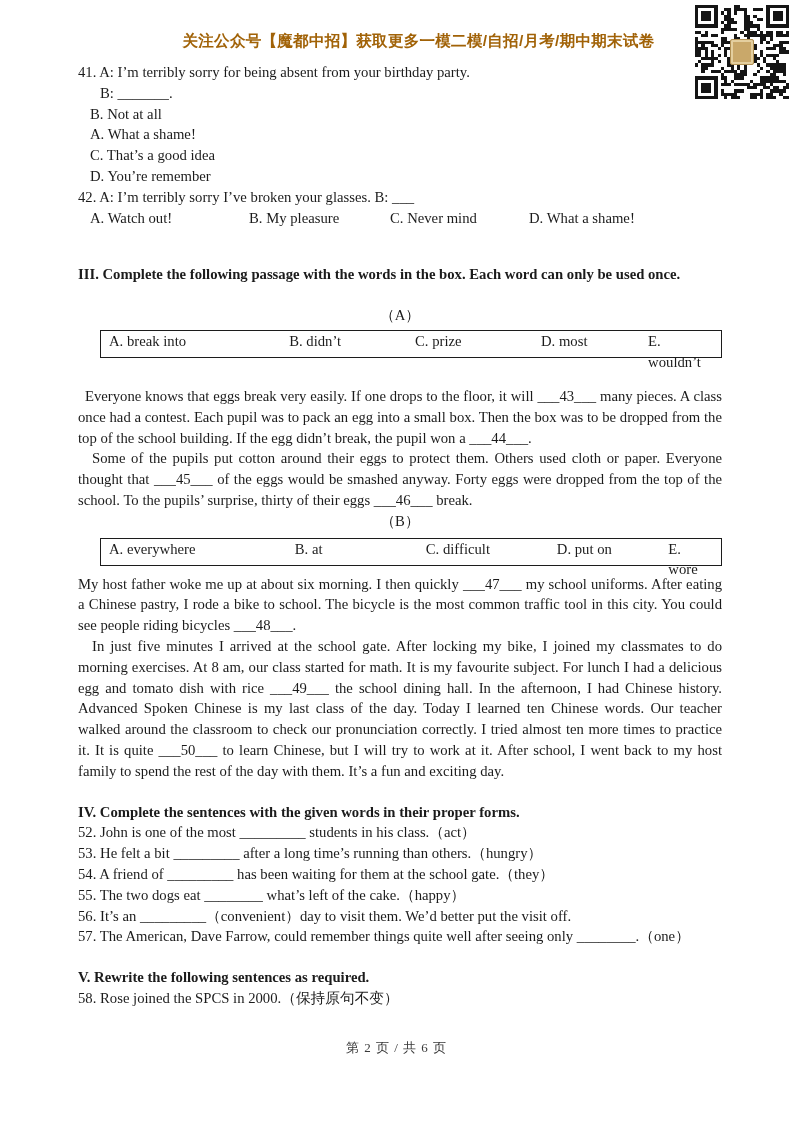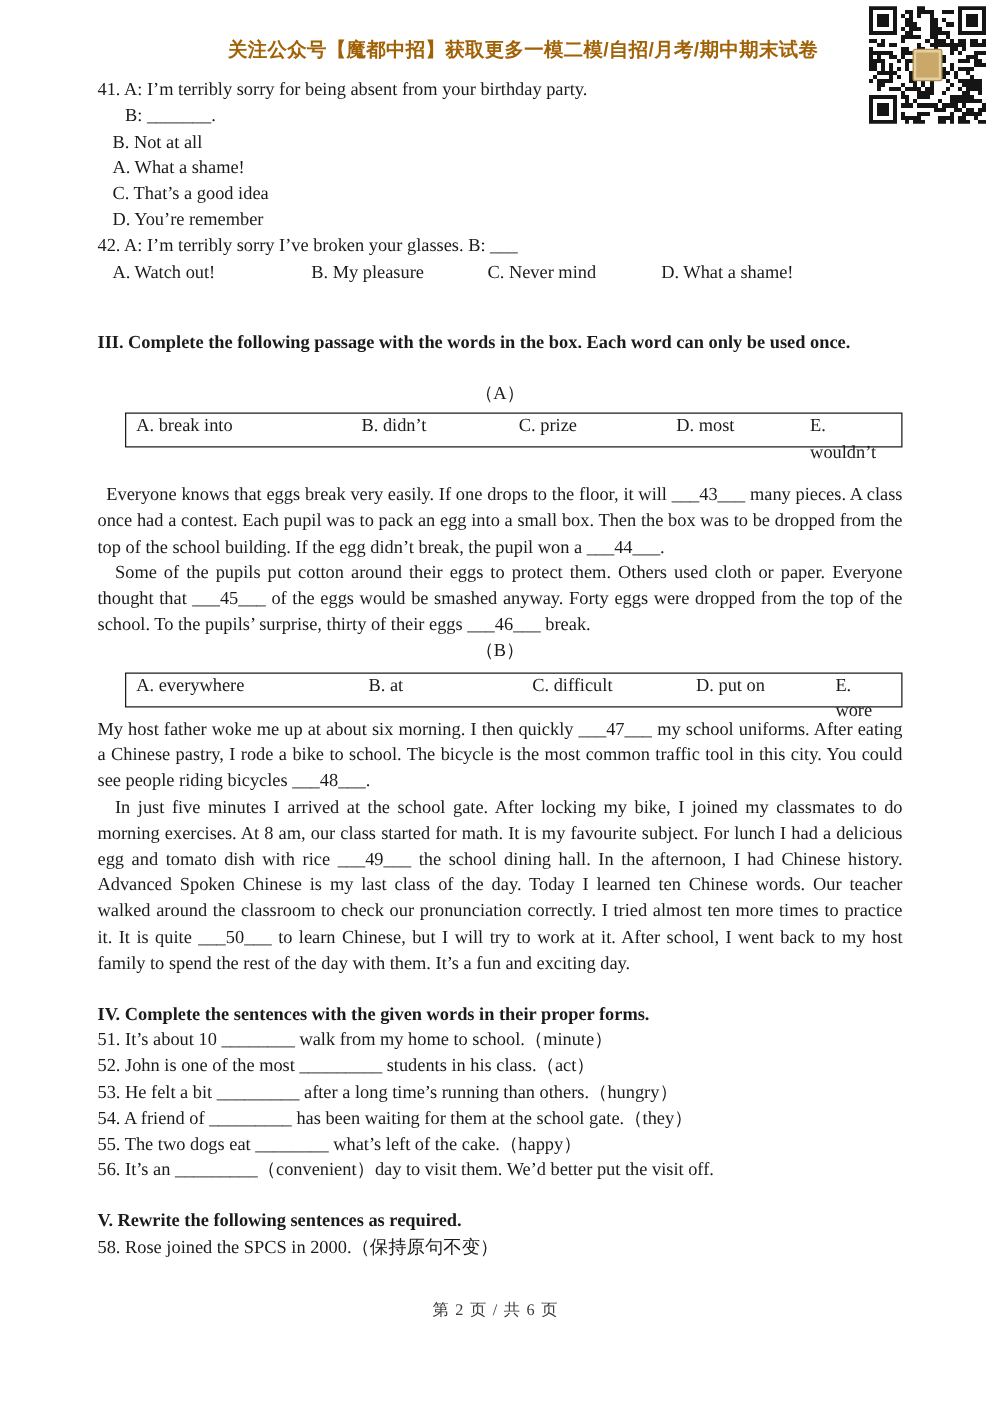--- a/index.html
+++ b/index.html
@@ -434,25 +434,25 @@
     <span>A. everywhere</span>
     <span>B. at</span>
     <span>C. difficult</span>
     <span>D. put on</span>
     <span>E. wore</span>
   </div>
   <p class="para first-b">My host father woke me up at about six morning. I then quickly ___47___ my school uniforms. After eating a Chinese pastry, I rode a bike to school. The bicycle is the most common traffic tool in this city. You could see people riding bicycles ___48___.</p>
   <p class="para ind">In just five minutes I arrived at the school gate. After locking my bike, I joined my classmates to do morning exercises. At 8 am, our class started for math. It is my favourite subject. For lunch I had a delicious egg and tomato dish with rice ___49___ the school dining hall. In the afternoon, I had Chinese history. Advanced Spoken Chinese is my last class of the day. Today I learned ten Chinese words. Our teacher walked around the classroom to check our pronunciation correctly. I tried almost ten more times to practice it. It is quite ___50___ to learn Chinese, but I will try to work at it. After school, I went back to my host family to spend the rest of the day with them. It’s a fun and exciting day.</p>
 
   <div class="h4">IV. Complete the sentences with the given words in their proper forms.</div>
-  <div class="line">51. It’s about 10 ________ walk from my home to school.（minute）</div>
   <div class="line">52. John is one of the most _________ students in his class.（act）</div>
   <div class="line">53. He felt a bit _________ after a long time’s running than others.（hungry）</div>
   <div class="line">54. A friend of _________ has been waiting for them at the school gate.（they）</div>
   <div class="line">55. The two dogs eat ________ what’s left of the cake.（happy）</div>
   <div class="line">56. It’s an _________（convenient）day to visit them. We’d better put the visit off.</div>
+  <div class="line">57. The American, Dave Farrow, could remember things quite well after seeing only ________.（one）</div>
 
   <div class="h5">V. Rewrite the following sentences as required.</div>
   <div class="line">58. Rose joined the SPCS in 2000.（保持原句不变）</div>
 
 </div>
 
 <div class="footer">第 2 页 / 共 6 页</div>
 
 </body></html>

